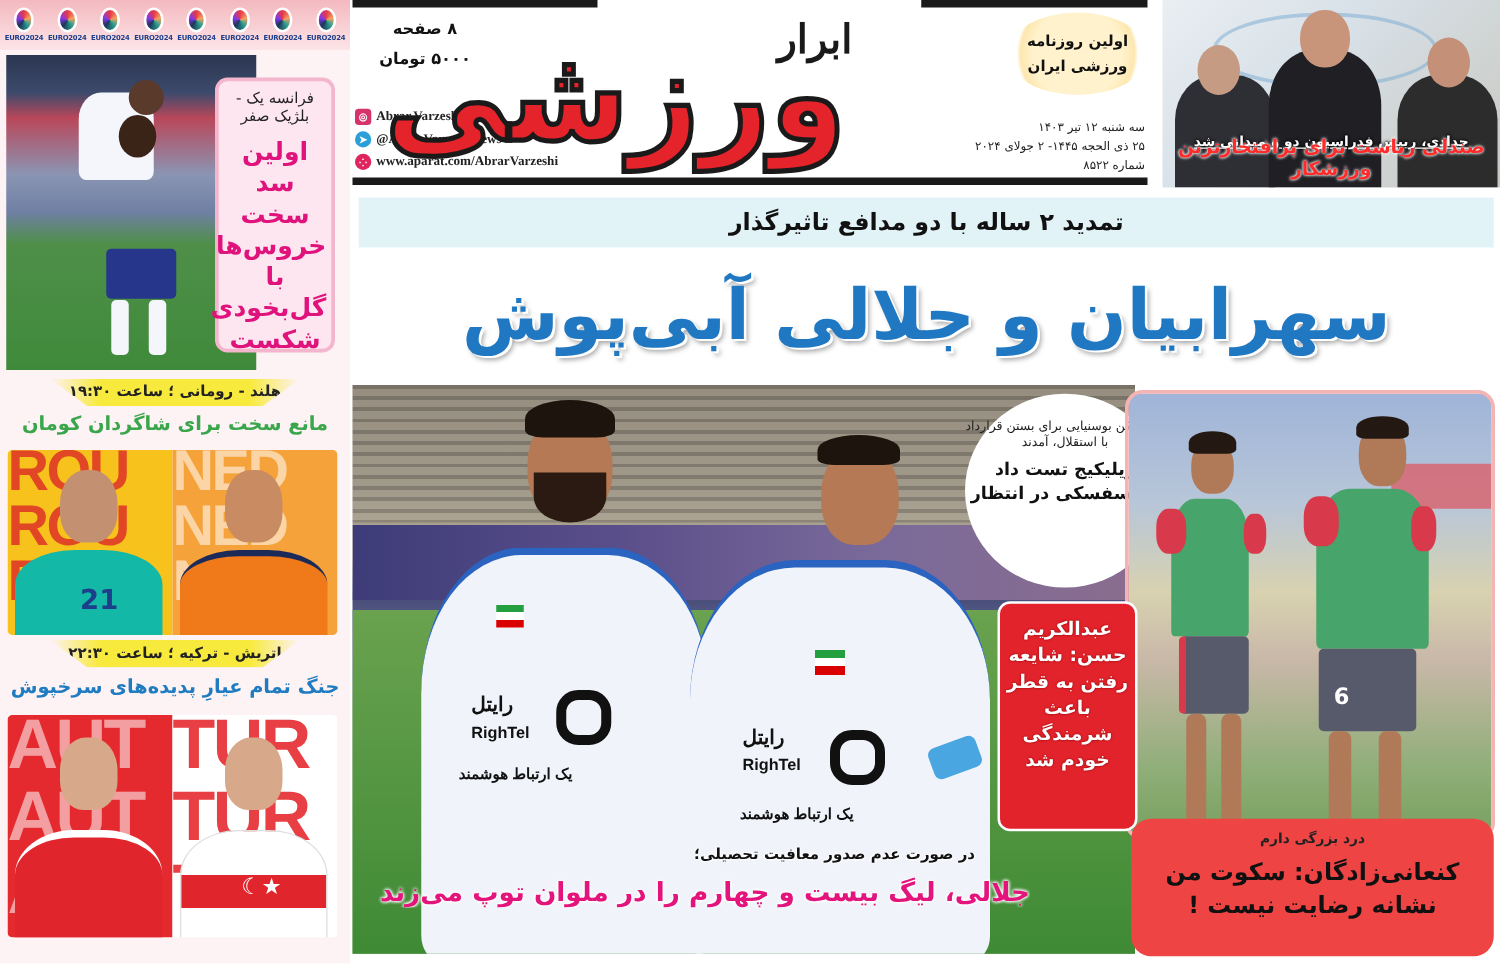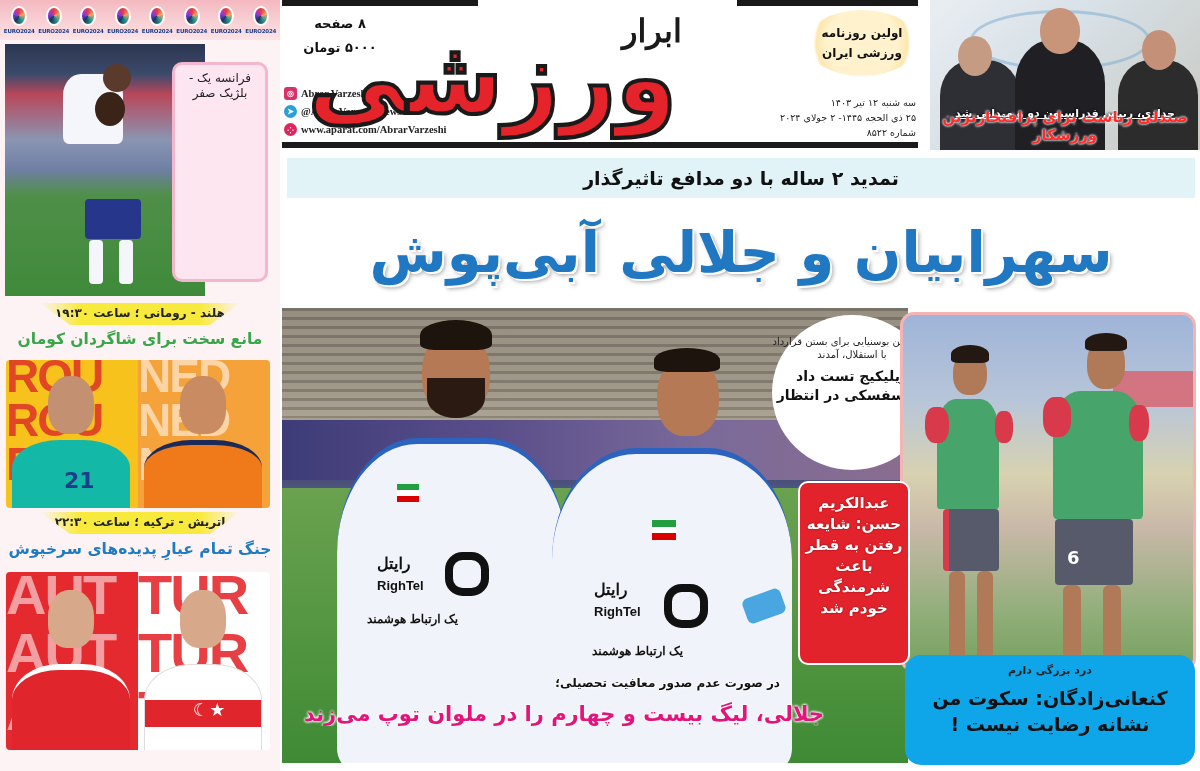--- a/index.html
+++ b/index.html
@@ -86,21 +86,21 @@
     #right-photo { left: 900px; top: 312px; width: 296px; height: 360px; border: 3px solid #f5b4b4; border-radius: 14px; overflow: hidden;
       background: linear-gradient(to bottom, #9fb4d8 0%, #b8c6d8 25%, #d8d2b0 45%, #c9b8a8 60%, #8fae78 85%, #78a060 100%); }
     .rp-shirt { position: absolute; background: #47a46a; border-radius: 30% 30% 4% 4%; }
     .rp-sleeve { position: absolute; background: #d83a4b; border-radius: 40%; }
     .rp-shorts { position: absolute; background: #575a6a; border-radius: 4px; }
     .rp-head { position: absolute; background: #b07a58; border-radius: 48% 48% 42% 42%; }
     .rp-hair { position: absolute; background: #231812; border-radius: 50% 50% 20% 20%; }
     .rp-leg { position: absolute; background: #b07a58; border-radius: 6px; }
     #red-tab { position: absolute; right: 0; top: 56px; width: 80px; height: 36px; background: rgba(220,90,100,0.75); }
 
-    #yellow-box { left: 905px; top: 655px; width: 290px; height: 110px; background: #0ea5e9; border-radius: 16px; text-align: center; padding-top: 8px; }
+    #yellow-box { left: 905px; top: 655px; width: 290px; height: 110px; background: #ef4444; border-radius: 16px; text-align: center; padding-top: 8px; }
     #yellow-kicker { font-size: 11px; font-weight: bold; color: #222; line-height: 16px; }
     #yellow-headline { font-size: 19px; font-weight: 900; color: #111; line-height: 26px; margin-top: 6px; }
   </style>
 </head>
 <body>
 
 <div id="left-col" class="abs"></div>
 
 <div id="euro-strip" class="abs">
   <div class="euro-logo">
@@ -141,20 +141,21 @@
   <div class="fr-player" style="left:58px;top:30px;width:60px;height:70px;"></div>
   <div class="fr-head" style="left:98px;top:20px;width:28px;height:28px;"></div>
   <div class="fr-head" style="left:90px;top:48px;width:30px;height:34px;background:#3a2418;"></div>
   <div class="fr-shorts" style="left:80px;top:155px;width:56px;height:40px;"></div>
   <div class="fr-player" style="left:84px;top:196px;width:14px;height:44px;border-radius:4px;"></div>
   <div class="fr-player" style="left:114px;top:196px;width:14px;height:44px;border-radius:4px;"></div>
 </div>
 
 <div id="france-box" class="abs rtl">
   <div id="france-kicker">فرانسه یک - بلژیک صفر</div>
+  <div id="france-headline">اولین سد سخت خروس‌ها با گل‌بخودی شکست</div>
 </div>
 
 <div class="abs match-banner rtl" style="top:303px;">هلند - رومانی ؛ ساعت ۱۹:۳۰</div>
 <div id="match1-headline" class="abs match-headline rtl" style="top:330px;">مانع سخت برای شاگردان کومان</div>
 
 <div class="abs duo" style="top:360px;">
   <div class="duo-half" style="background:#f7c21c;">
     <div class="duo-letters" style="color:rgba(220,40,40,0.8);"><span>ROU</span><br><span>ROU</span><br><span>ROU</span></div>
     <div class="p-head" style="background:#c49072;"></div>
     <div class="p-shirt" style="background:#14b8a6;">

